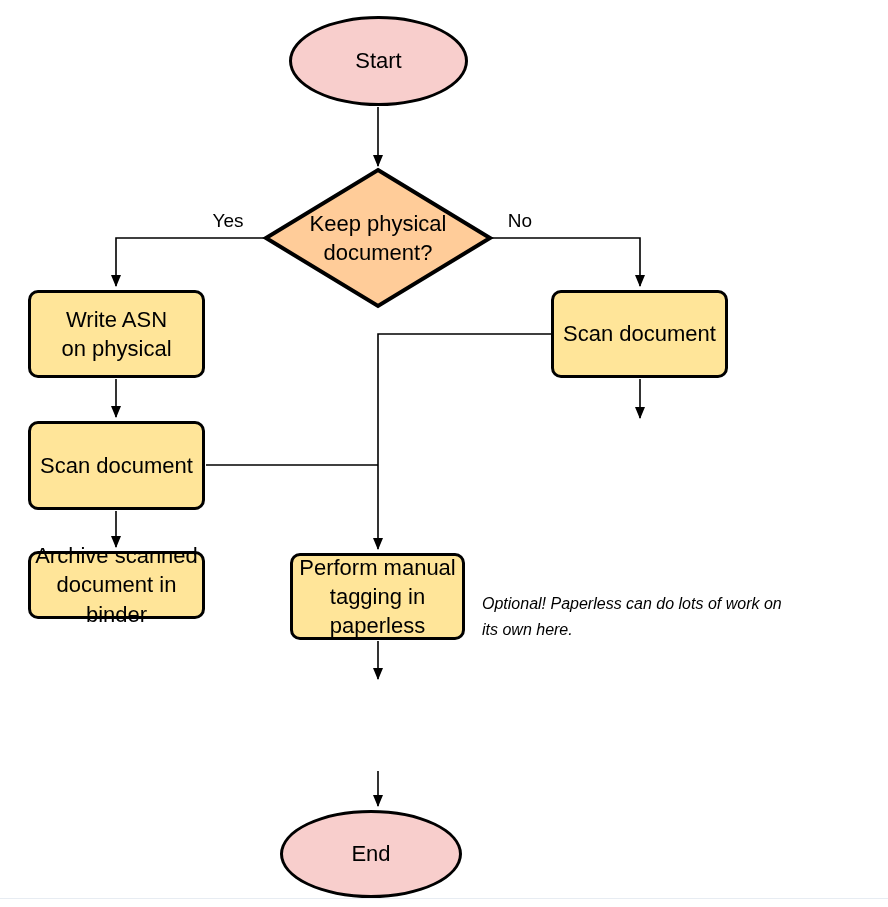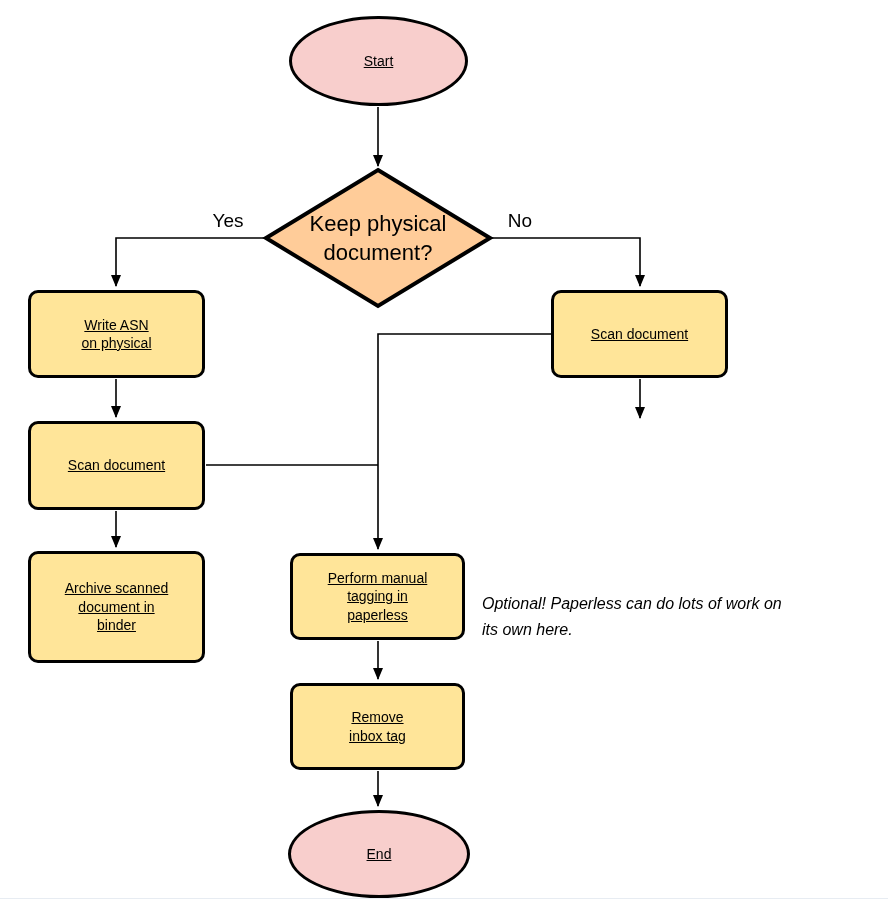--- a/index.html
+++ b/index.html
@@ -28,24 +28,23 @@
     stroke-width: 4;
     stroke-linejoin: miter;
   }
   .node {
     position: absolute;
     box-sizing: border-box;
     display: flex;
     align-items: center;
     justify-content: center;
     text-align: center;
-    font-size: 14px;
+    font-size: 22px;
     line-height: 1.32;
     white-space: pre-line;
-    text-decoration: underline;
   }
   .process {
     background: var(--process-fill, #ffe599);
     border: 3px solid var(--stroke, #000);
     border-radius: 10px;
   }
   .terminal {
     background: var(--terminal-fill, #f8cecc);
     border: 3px solid var(--stroke, #000);
     border-radius: 50%;
@@ -122,44 +121,40 @@
 
   <div class="node process" style="left:28px; top:290px; width:177px; height:88px;">
     <span>Write ASN
 on physical</span>
   </div>
 
   <div class="node process" style="left:28px; top:421px; width:177px; height:89px;">
     <span>Scan document</span>
   </div>
 
-  <div class="node process" style="left:28px; top:551px; width:177px; height:112px;">
+  <div class="node process" style="left:28px; top:551px; width:177px; height:68px;">
     <span>Archive scanned
 document in
 binder</span>
   </div>
 
   <div class="node process" style="left:551px; top:290px; width:177px; height:88px;">
     <span>Scan document</span>
   </div>
 
 
   <div class="node process" style="left:290px; top:553px; width:175px; height:87px;">
     <span>Perform manual
 tagging in
 paperless</span>
   </div>
 
   <div class="note" style="left:482px; top:591px; width:400px;">Optional! Paperless can do lots of work on
 its own here.</div>
 
-  <div class="node process" style="left:290px; top:683px; width:175px; height:87px;">
-    <span>Remove
-inbox tag</span>
-  </div>
 
-  <div class="node terminal" style="left:288px; top:810px; width:182px; height:88px;">
+  <div class="node terminal" style="left:280px; top:810px; width:182px; height:88px;">
     <span>End</span>
   </div>
 
   <div class="bottom-rule"></div>
 
 </div>
 
 </body></html>

